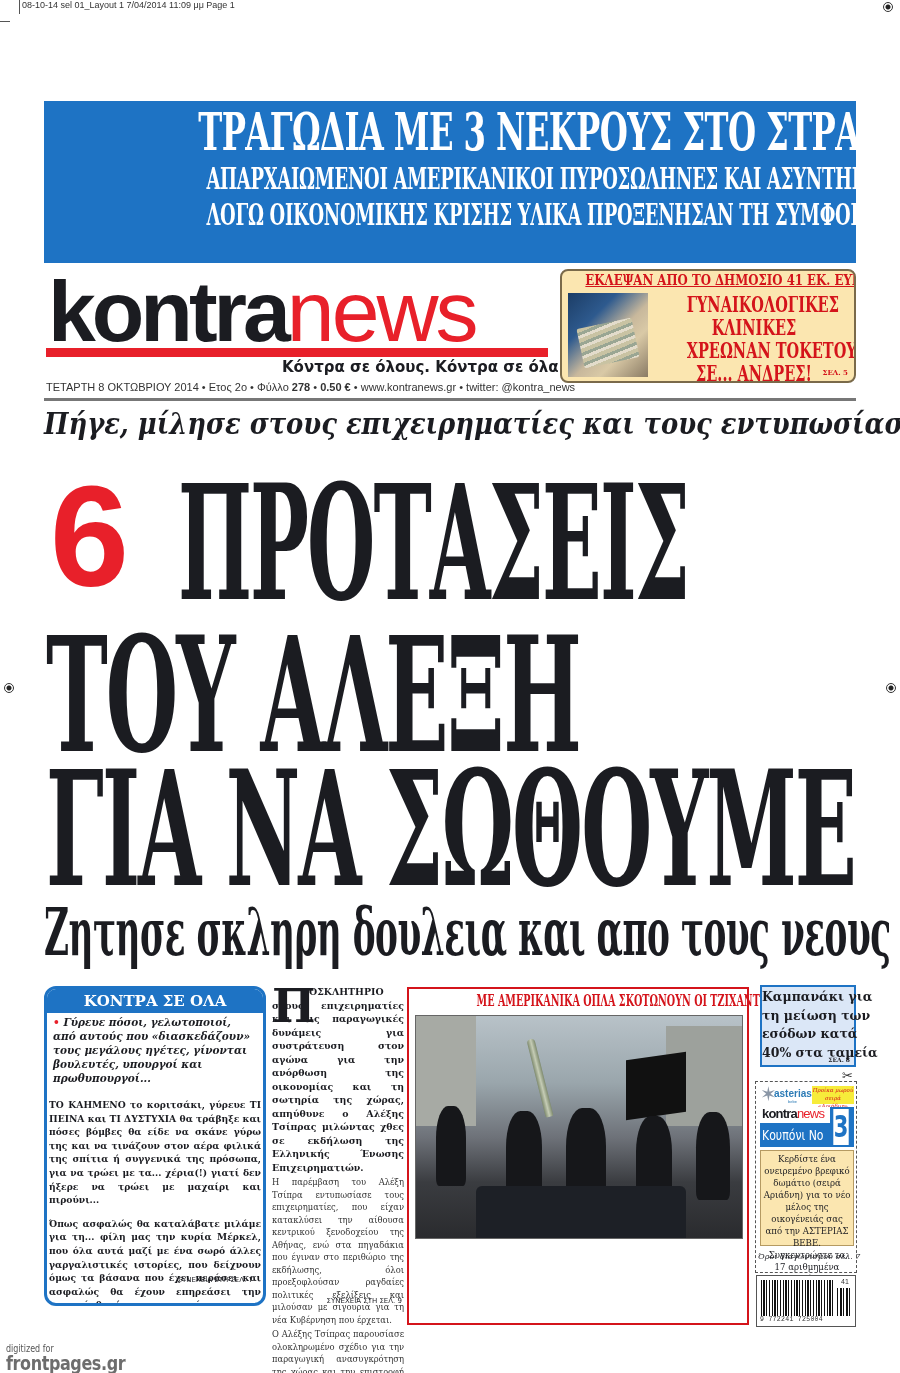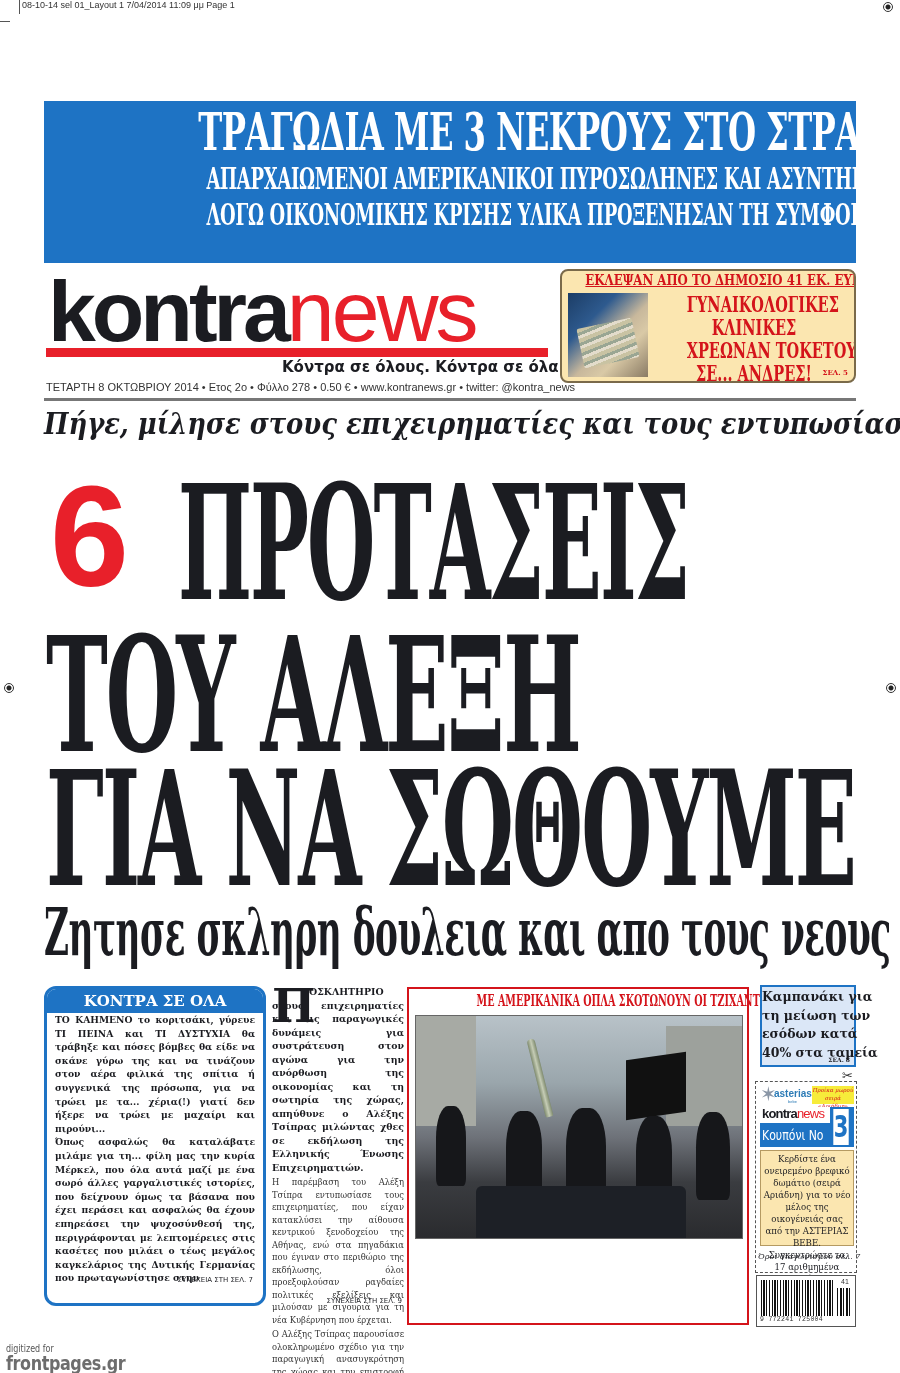--- a/index.html
+++ b/index.html
@@ -15,21 +15,21 @@
   .banner { position: absolute; left: 44px; top: 101px; width: 812px; height: 162px; background: #1e73c4; color: #fff; text-align: center; overflow: hidden; }
   .banner .t1 { font: bold 52px/58px "DejaVu Serif", serif; transform: scaleX(0.62); transform-origin: center; white-space: nowrap; margin-top: 2px; letter-spacing: -1px; }
   .banner .t2, .banner .t3 { font: bold 30px/36px "DejaVu Serif", serif; transform: scaleX(0.6); white-space: nowrap; letter-spacing: -0.5px; }
 
   
   .logo { position: absolute; left: 48px; top: 268px; font: bold 86px/86px "Liberation Sans", sans-serif; letter-spacing: -4px; color: #1b1c21; white-space: nowrap; }
   .logo .news { font-weight: normal; color: #e8202a; letter-spacing: -3px; }
   .logo-bar { position: absolute; left: 46px; top: 348px; width: 502px; height: 9px; background: #e8202a; }
   .tagline { position: absolute; left: 282px; top: 358px; font: bold 15px "DejaVu Sans", sans-serif; color: #1b1c21; }
   .meta { position: absolute; left: 46px; top: 381px; font: 11px "Liberation Sans", sans-serif; color: #333; white-space: nowrap; }
-  .meta b { font-weight: normal; }
+  .meta b { font-weight: bold; }
 
   
   .promo { position: absolute; left: 560px; top: 269px; width: 296px; height: 114px; background: #fbe6b0; border: 2px solid #7a6a4a; border-radius: 8px; overflow: hidden; }
   .promo .kick { font: bold 14px/18px "DejaVu Serif", serif; color: #d4141b; text-align: center; text-decoration: underline; white-space: nowrap; transform: scaleX(0.84); }
   .promo .photo { position: absolute; left: 6px; top: 22px; width: 80px; height: 84px; background: linear-gradient(135deg, #1c3d66 0%, #2e5a8e 30%, #c8b89c 55%, #d9c9a6 70%, #8a7b64 100%); }
   .promo .photo .bills { position: absolute; left: 12px; top: 30px; width: 56px; height: 40px; background: repeating-linear-gradient(170deg, #c9c3a3 0 4px, #9aa693 4px 7px, #e3dccb 7px 10px); transform: rotate(-12deg); border-radius: 2px; }
   .promo .head { position: absolute; left: 90px; top: 22px; width: 204px; font: bold 22px/23px "DejaVu Serif", serif; color: #d4141b; text-align: center; }
   .promo .head span { display: block; transform: scaleX(0.66); white-space: nowrap; }
   .promo .sel { position: absolute; right: 6px; bottom: 4px; font: bold 7px "DejaVu Serif", serif; color: #d4141b; }
 
@@ -43,21 +43,21 @@
   .hl2 { left: 46px; top: 620px; transform: scaleX(0.52); }
   .hl3 { left: 46px; top: 754px; transform: scaleX(0.51); }
   .deck { position: absolute; left: 44px; top: 892px; font: bold 66px/80px "DejaVu Serif", serif; color: #1b1c21; white-space: nowrap; transform: scaleX(0.52); transform-origin: left top; letter-spacing: -1px; }
 
   
   .kso { position: absolute; left: 44px; top: 986px; width: 222px; height: 320px; border: 3px solid #1e73c4; border-radius: 12px; overflow: hidden; background: #fff; }
   .kso .bar { background: #1e73c4; color: #fff; font: bold 15px/24px "DejaVu Serif", serif; text-align: center; }
   .kso .title { font: 17px/24px "DejaVu Serif", serif; color: #1b1c21; padding: 4px 6px 0; white-space: nowrap; }
   .kso .lead { font: italic bold 10.5px/14px "DejaVu Serif", serif; padding: 2px 6px 3px; color: #1b1c21; }
   .kso .lead .dot { color: #e8202a; font-style: normal; }
-  .kso .body { font: bold 9.2px/13.6px "DejaVu Serif", serif; padding: 0 8px; text-align: justify; color: #1b1c21; }
+  .kso .body { font: bold 9.2px/13.6px "DejaVu Serif", serif; padding: 0 2px; text-align: justify; color: #1b1c21; margin-top: 10px; }
   .kso .cont { position: absolute; right: 10px; bottom: 19px; font: 7px "DejaVu Sans", sans-serif; color: #1b1c21; }
 
   
   .mid { position: absolute; left: 272px; top: 985px; width: 132px; height: 320px; }
   .mid .drop { position: absolute; left: 0; top: 0; font: bold 46px/42px "DejaVu Serif", serif; color: #1b1c21; }
   .mid .lead { font: bold 9.4px/13.5px "DejaVu Serif", serif; color: #1b1c21; text-align: justify; }
   .mid .lead .ind { display: inline-block; width: 30px; }
   .mid .body { font: 8.4px/12.5px "DejaVu Serif", serif; color: #333; text-align: justify; margin-top: 2px; }
   .mid .cont { position: absolute; right: 2px; top: 312px; font: 7px "DejaVu Sans", sans-serif; color: #1b1c21; }
 
@@ -154,20 +154,21 @@
 
 <div class="kicker">Πήγε, μίλησε στους επιχειρηματίες και τους εντυπωσίασε!</div>
 <div class="six">6</div>
 <div class="hl hl1">ΠΡΟΤΑΣΕΙΣ</div>
 <div class="hl hl2">ΤΟΥ ΑΛΕΞΗ</div>
 <div class="hl hl3">ΓΙΑ ΝΑ ΣΩΘΟΥΜΕ</div>
 <div class="deck">Ζητησε σκληρη δουλεια και απο τους νεους</div>
 
 <div class="kso">
   <div class="bar">ΚΟΝΤΡΑ ΣΕ ΟΛΑ</div>
+  <div class="lead"><span class="dot">• </span><span>Γύρευε πόσοι, γελωτοποιοί, από αυτούς που «διασκεδάζουν» τους μεγάλους ηγέτες, γίνονται βουλευτές, υπουργοί και πρωθυπουργοί...</span></div>
   <div class="body">ΤΟ ΚΑΗΜΕΝΟ το κοριτσάκι, γύρευε ΤΙ ΠΕΙΝΑ και ΤΙ ΔΥΣΤΥΧΙΑ θα τράβηξε και πόσες βόμβες θα είδε να σκάνε γύρω της και να τινάζουν στον αέρα φιλικά της σπίτια ή συγγενικά της πρόσωπα, για να τρώει με τα... χέρια(!) γιατί δεν ήξερε να τρώει με μαχαίρι και πιρούνι...</div>
   <div class="body">Όπως ασφαλώς θα καταλάβατε μιλάμε για τη... φίλη μας την κυρία Μέρκελ, που όλα αυτά μαζί με ένα σωρό άλλες γαργαλιστικές ιστορίες, που δείχνουν όμως τα βάσανα που έχει περάσει και ασφαλώς θα έχουν επηρεάσει την ψυχοσύνθεσή της, περιγράφονται με λεπτομέρειες στις κασέτες που μιλάει ο τέως μεγάλος καγκελάριος της Δυτικής Γερμανίας που πρωταγωνίστησε στην</div>
   <div class="cont">ΣΥΝΕΧΕΙΑ ΣΤΗ ΣΕΛ. 7</div>
 </div>
 
 <div class="mid">
   <div class="drop">Π</div>
   <div class="lead"><span class="ind"></span><span>ΡΟΣΚΛΗΤΗΡΙΟ στους επιχειρηματίες και τις παραγωγικές δυνάμεις για συστράτευση στον αγώνα για την ανόρθωση της οικονομίας και τη σωτηρία της χώρας, απηύθυνε ο Αλέξης Τσίπρας μιλώντας χθες σε εκδήλωση της Ελληνικής Ένωσης Επιχειρηματιών.</span></div>
   <div class="body">Η παρέμβαση του Αλέξη Τσίπρα εντυπωσίασε τους επιχειρηματίες, που είχαν κατακλύσει την αίθουσα κεντρικού ξενοδοχείου της Αθήνας, ενώ στα πηγαδάκια που έγιναν στο περιθώριο της εκδήλωσης, όλοι προεξοφλούσαν ραγδαίες πολιτικές εξελίξεις και μιλούσαν με σιγουριά για τη νέα Κυβέρνηση που έρχεται.</div>
   <div class="body">Ο Αλέξης Τσίπρας παρουσίασε ολοκληρωμένο σχέδιο για την παραγωγική ανασυγκρότηση της χώρας και την επιστροφή στην ανάπτυξη, τονίζοντας παράλληλα την ανάγκη για μια νέα κοινωνική συμφωνία.</div>

